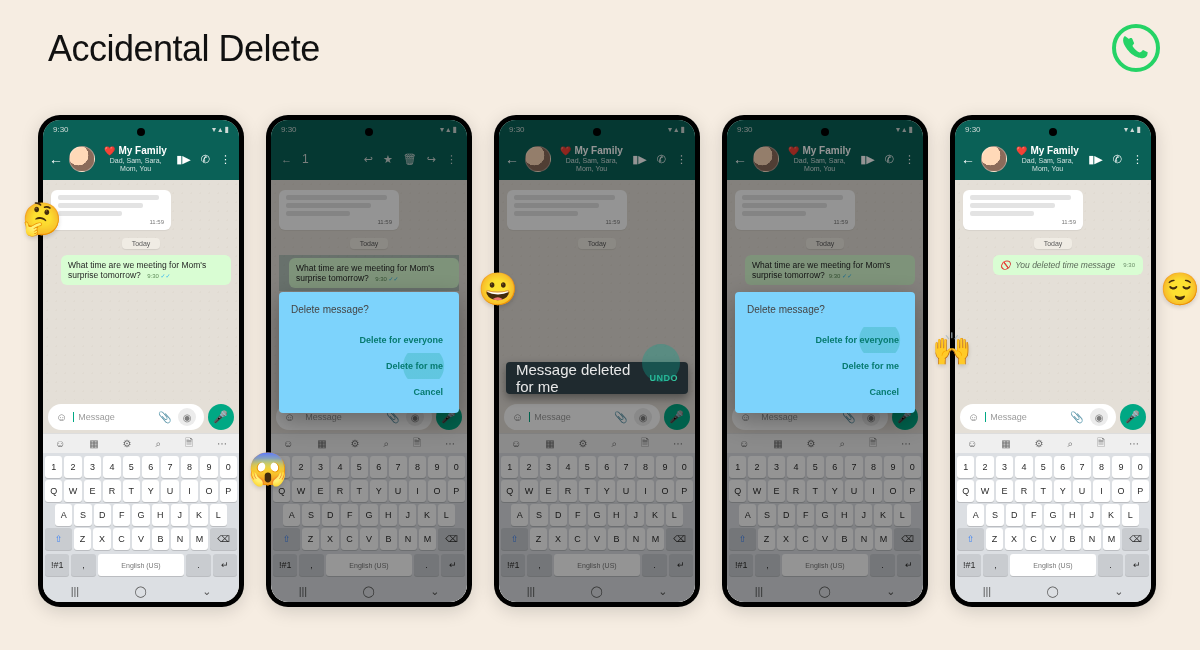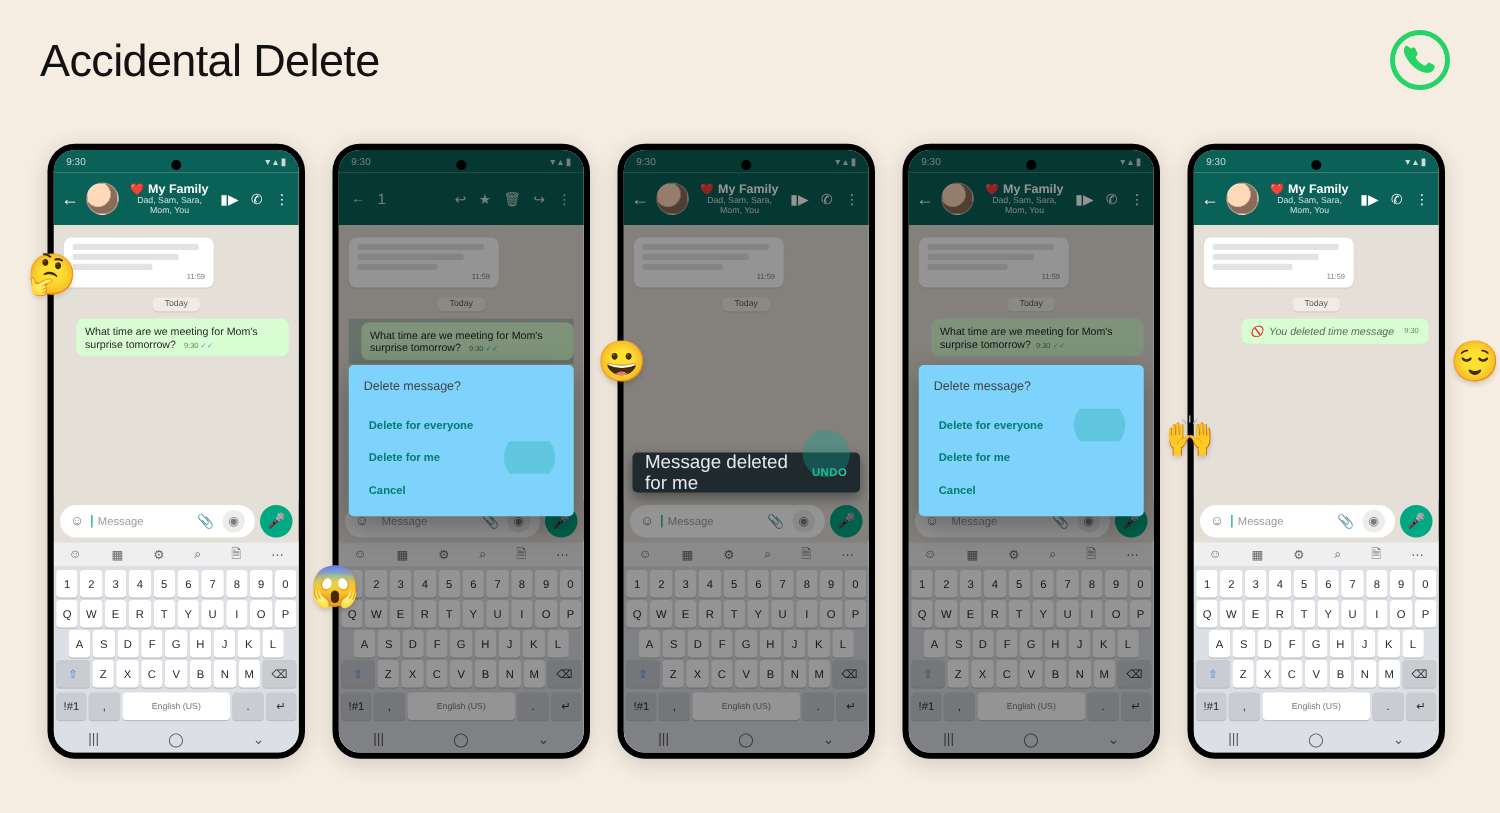--- a/index.html
+++ b/index.html
@@ -2,21 +2,21 @@
 <html><head>
 <meta charset="utf-8">
 <style>
   * { box-sizing: border-box; margin: 0; padding: 0; }
   body {
     width: 1200px; height: 650px;
     background:#f6ede2;
     font-family: -apple-system, "Helvetica Neue", Arial, sans-serif;
     position:relative; overflow:hidden;
   }
-  .hdr-title { position:absolute; left:32px; top:28px; font-size:36px; font-weight:500; color:#111; letter-spacing:-0.5px;}
+  .hdr-title { position:absolute; left:48px; top:28px; font-size:36px; font-weight:500; color:#111; letter-spacing:-0.5px;}
   .wa-logo { position:absolute; right:40px; top:24px; width:48px; height:48px; }
   .phones { position:absolute; left:38px; top:115px; display:flex; gap:22px; }
   .phone {
     width:206px; height:492px; background:#000; border-radius:22px;
     padding:5px; position:relative; box-shadow:0 4px 18px rgba(0,0,0,0.15);
   }
   .screen { width:100%; height:100%; border-radius:17px; overflow:hidden; background:#e4dfd7; position:relative; display:flex; flex-direction:column;}
   .punch-hole { position:absolute; left:50%; top:8px; transform:translateX(-50%); width:8px; height:8px; background:#000; border-radius:50%; z-index:50;}
   .statusbar { height:18px; background:#0a6157; color:#cfd9d6; font-size:8px; display:flex; align-items:center; justify-content:space-between; padding:0 10px; }
   .chat-header { height:42px; background:#0a6157; color:#fff; display:flex; align-items:center; padding:0 6px; gap:6px; position:relative;}
@@ -50,21 +50,21 @@
   .key { background:#fff; border-radius:3px; height:22px; flex:1; display:flex; align-items:center; justify-content:center; font-size:9px; color:#2b2b2b; box-shadow:0 1px 0 rgba(0,0,0,.15); position:relative;}
   .key.wide { flex:1.4; background:#c9ccd0;}
   .key.space { flex:5;}
   .navbar { height:22px; background:#dcdfe3; display:flex; justify-content:space-around; align-items:center; color:#565656; font-size:11px;}
   .dim-overlay { position:absolute; inset:0; background:rgba(0,0,0,.42); z-index:20; border-radius:17px;}
   .dialog {
     position:absolute; left:8px; right:8px; top:172px; background:#7dd3fc; border-radius:4px;
     padding:12px 12px 8px 12px; z-index:30; box-shadow:0 8px 24px rgba(0,0,0,.3);
   }
   .dialog .dtitle { font-size:10px; color:#444; margin-bottom:12px;}
-  .dialog .dopt { text-align:left; font-size:9px; font-weight:600; color:#067a6f; padding:8px 4px;}
+  .dialog .dopt { text-align:right; font-size:9px; font-weight:600; color:#067a6f; padding:8px 4px;}
   .dialog .dopt.hl { background:radial-gradient(circle at 85% 50%, rgba(12,160,140,.25) 0 20px, transparent 21px);}
   .snackbar { position:absolute; left:7px; right:7px; bottom:208px; height:32px; background:#1f2a2f; border-radius:4px; display:flex; align-items:center; justify-content:space-between; padding:0 10px; z-index:35; box-shadow:0 4px 10px rgba(0,0,0,.4);}
   .snackbar .msg { color:#e8e8e8; font-size:15px;}
   .snackbar .undo { color:#34c49e; font-size:9px; font-weight:600; letter-spacing:.5px;}
   .snackbar .tap { position:absolute; right:8px; top:-18px; width:38px; height:38px; border-radius:50%; background:rgba(12,160,140,.35);}
   .float-emoji { position:absolute; font-size:32px; z-index:60; text-shadow:0 2px 4px rgba(0,0,0,.15);}
   .heart { color:#e33; font-size:9px;}
 </style>
 </head>
 <body>

